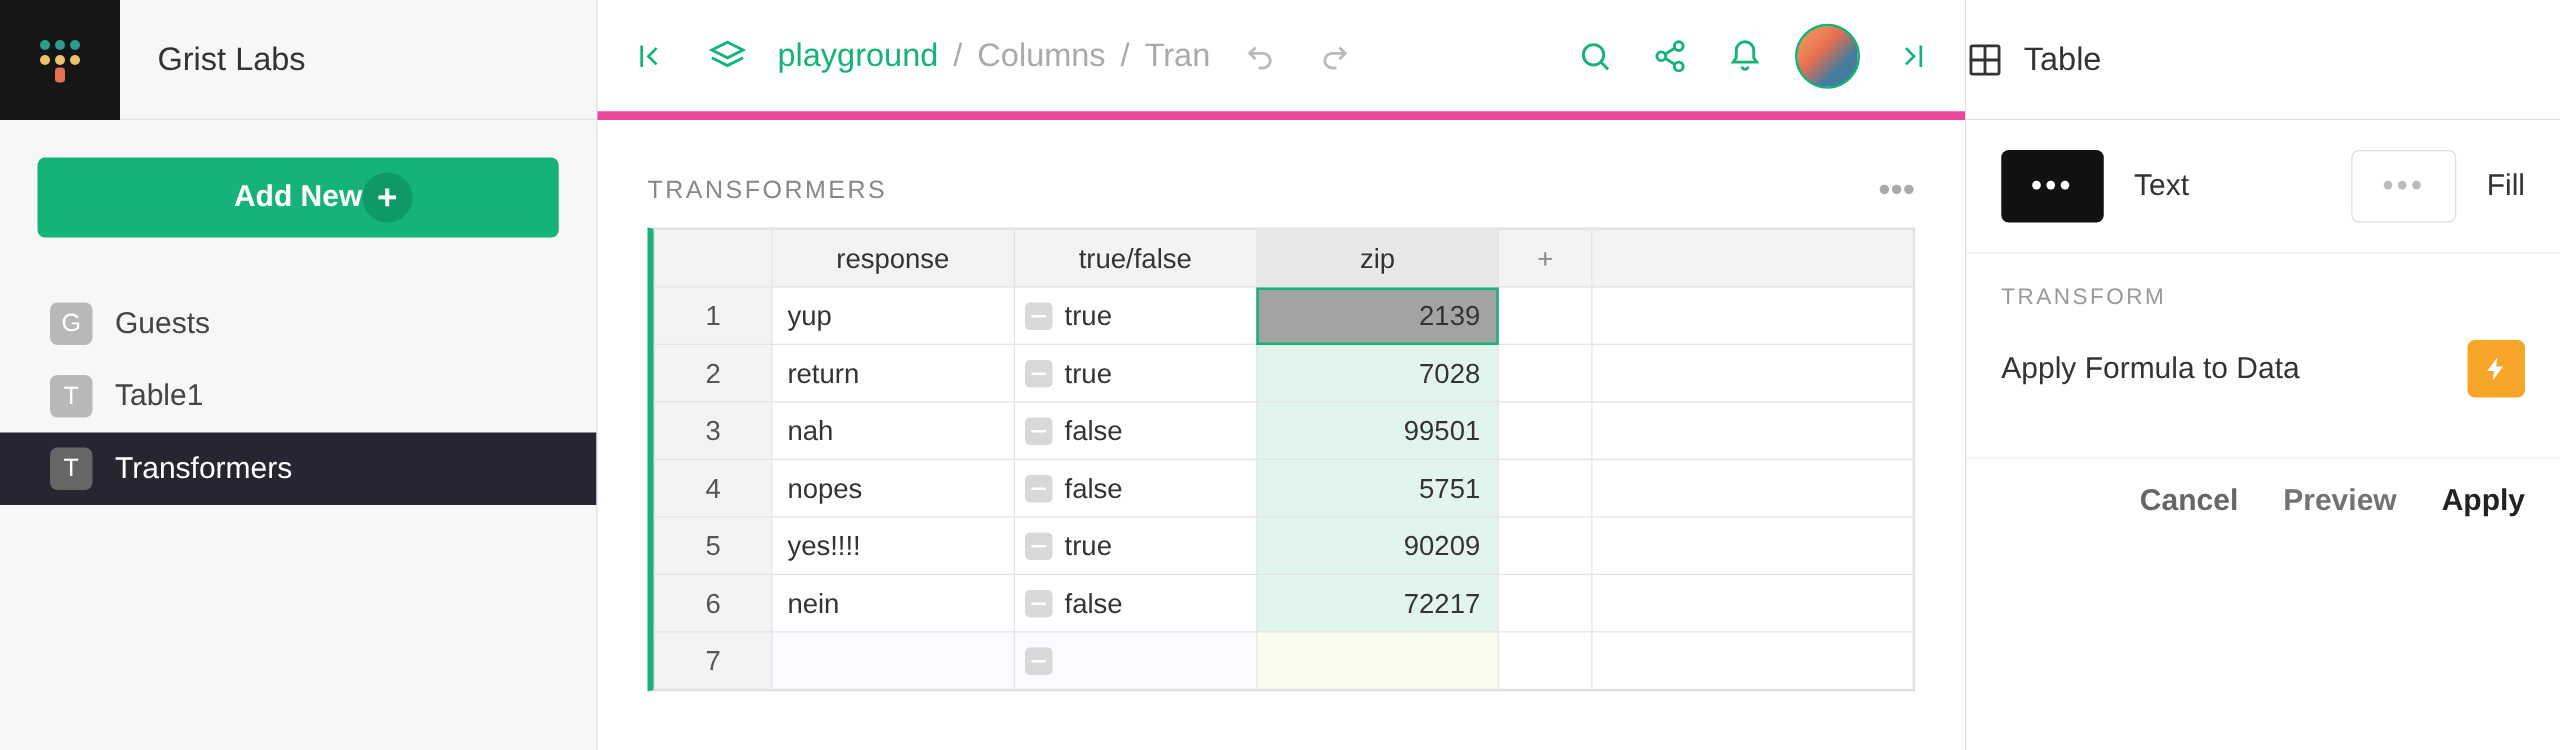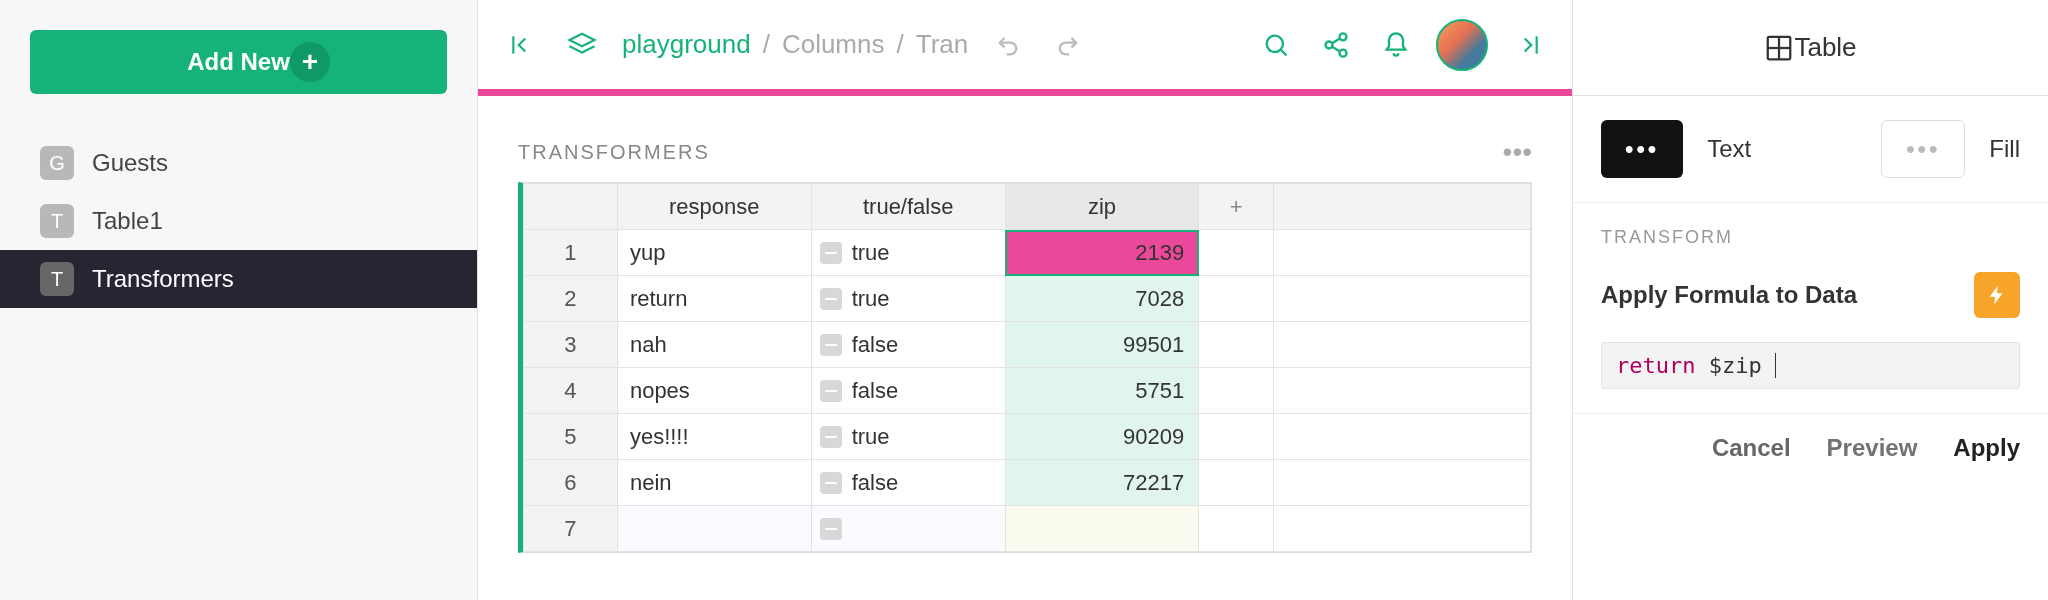--- a/index.html
+++ b/index.html
@@ -48,63 +48,77 @@
 th.rownum-h { width: 102px; }
 th.col { width: 204px; }
 th.col.selected { background: #e8e8e8; }
 th.addcol { width: 80px; text-align: center; color: #888; cursor: pointer; }
 th.tail { width: 280px; }
 td.rownum { background: #f3f3f3; text-align: center; color: #555; width: 102px; }
 td.cell { padding: 0 12px; }
 td.cell.bool { padding: 0 8px; }
 td.cell.num { text-align: right; padding-right: 14px; }
 td.cell.highlight { background: #e2f5ec; }
-td.cell.selected { outline: 2px solid #16b378; outline-offset: -2px; background: #ec4899; margin-top: 44px; }
+td.cell.selected { outline: 2px solid #16b378; outline-offset: -2px; background: #a3a3a3; margin-top: 44px; }
 td.cell.newrow { background: #fbfbf0; }
 td.cell.newrow-plain { background: #fafaff; }
 .bool-wrap { display: flex; align-items: center; gap: 10px; }
 .toggle-icon { width: 22px; height: 22px; border-radius: 4px; background: #d8d8d8; display: inline-flex; align-items: center; justify-content: center; }
 .toggle-icon::after { content: ""; display: block; width: 12px; height: 2px; background: #fff; border-radius: 1px; }
 
 
 .rightpanel { width: 476px; border-left: 1px solid #e0e0e0; display: flex; flex-direction: column; background: #fff; }
 .rp-tabs { height: 96px; display: flex; border-bottom: 1px solid #e0e0e0; }
-.rp-tab { flex: 1; display: flex; align-items: center; justify-content: center; font-size: 26px; cursor: pointer; }
+.rp-tab { flex: 1; display: flex; align-items: center; justify-content: flex-start; gap: 16px; font-size: 26px; cursor: pointer; }
 .rp-tab.inactive { color: #333; background: #fff; }
 .rp-tab.active { background: #16b378; color: #fff; }
 .rp-tab svg { width: 30px; height: 30px; }
 
 .rp-row1 { display: flex; align-items: center; gap: 24px; padding: 24px 28px; border-bottom: 1px solid #eee; }
 .chip { border-radius: 6px; height: 58px; padding: 0 24px; display: flex; align-items: center; justify-content: center; font-size: 24px; border: 1px solid #ddd; cursor: pointer; }
 .chip.dark { background: #111; border: none; }
 .chip.dark .dots3 { color: #fff; letter-spacing: 3px; font-weight: 700; }
 .chip .dots3 { letter-spacing: 3px; font-weight: 700; color: #bbb; }
 .chip.label { border: none; padding: 0; }
 
 .rp-section { padding: 24px 28px; border-bottom: 1px solid #eee; }
 .rp-sec-title { font-size: 18px; letter-spacing: 2px; color: #999; margin-bottom: 24px; }
-.rp-apply-row { display: flex; align-items: center; justify-content: space-between; margin-bottom: 24px; font-weight: bold; }
+.rp-apply-row { display: flex; align-items: center; justify-content: space-between; margin-bottom: 24px; }
 .rp-apply-label { font-size: 24px; color: #333; }
 .bolt { width: 46px; height: 46px; background: #f7a528; border-radius: 6px; display: flex; align-items: center; justify-content: center; color: #fff; cursor: pointer; }
 .formula-box { background: #f3f3f3; border: 1px solid #e3e3e3; border-radius: 3px; padding: 10px 14px; font-family: ui-monospace, Menlo, monospace; font-size: 22px; color: #333; }
 .formula-box .kw { color: #b00060; }
 .formula-box .cursor { border-right: 1.5px solid #333; }
 
 .rp-actions { display: flex; justify-content: flex-end; gap: 36px; padding: 20px 28px; }
 .rp-action { font-size: 24px; font-weight: 600; cursor: pointer; }
 .rp-action.cancel { color: #666; }
 .rp-action.preview { color: #737373; }
 .rp-action.apply { color: #222; }
 </style>
 </head>
 <body>
 
 <div class="app">
 
   <div class="sidebar">
+    <div class="sidebar-header">
+      <div class="logo-tile">
+        <svg viewBox="0 0 40 40">
+          <circle cx="8" cy="8" r="4" fill="#2a9d8f"></circle>
+            <circle cx="20" cy="8" r="4" fill="#2a9d8f"></circle>
+            <circle cx="32" cy="8" r="4" fill="#2a9d8f"></circle>
+          <circle cx="8" cy="20" r="4" fill="#e9c46a"></circle>
+            <circle cx="20" cy="20" r="4" fill="#e9c46a"></circle>
+            <circle cx="32" cy="20" r="4" fill="#e9c46a"></circle>
+          <rect x="16" y="26" width="8" height="12" rx="3" fill="#e76f51"></rect>
+        </svg>
+      </div>
+      <div class="org-name">Grist Labs</div>
+    </div>
     <button class="add-new">
       <span>Add New</span>
       <span class="plus">+</span>
     </button>
     <div class="nav-items">
       <div class="nav-item">
         <span class="badge">G</span>
         <span>Guests</span>
       </div>
       <div class="nav-item">
@@ -323,21 +337,20 @@
     <div class="rp-section">
       <div class="rp-sec-title">TRANSFORM</div>
       <div class="rp-apply-row">
         <div class="rp-apply-label">Apply Formula to Data</div>
         <div class="bolt">
           <svg width="22" height="22" viewBox="0 0 24 24" fill="currentColor">
               <path d="M13 2L4 14h6l-1 8 9-12h-6z"></path>
             </svg>
         </div>
       </div>
-      <div class="formula-box"><span class="kw">return</span><span> $zip</span><span class="cursor">&nbsp;</span></div>
     </div>
 
     <div class="rp-actions">
       <span class="rp-action cancel">Cancel</span>
       <span class="rp-action preview">Preview</span>
       <span class="rp-action apply">Apply</span>
     </div>
   </div>
 </div>
 

